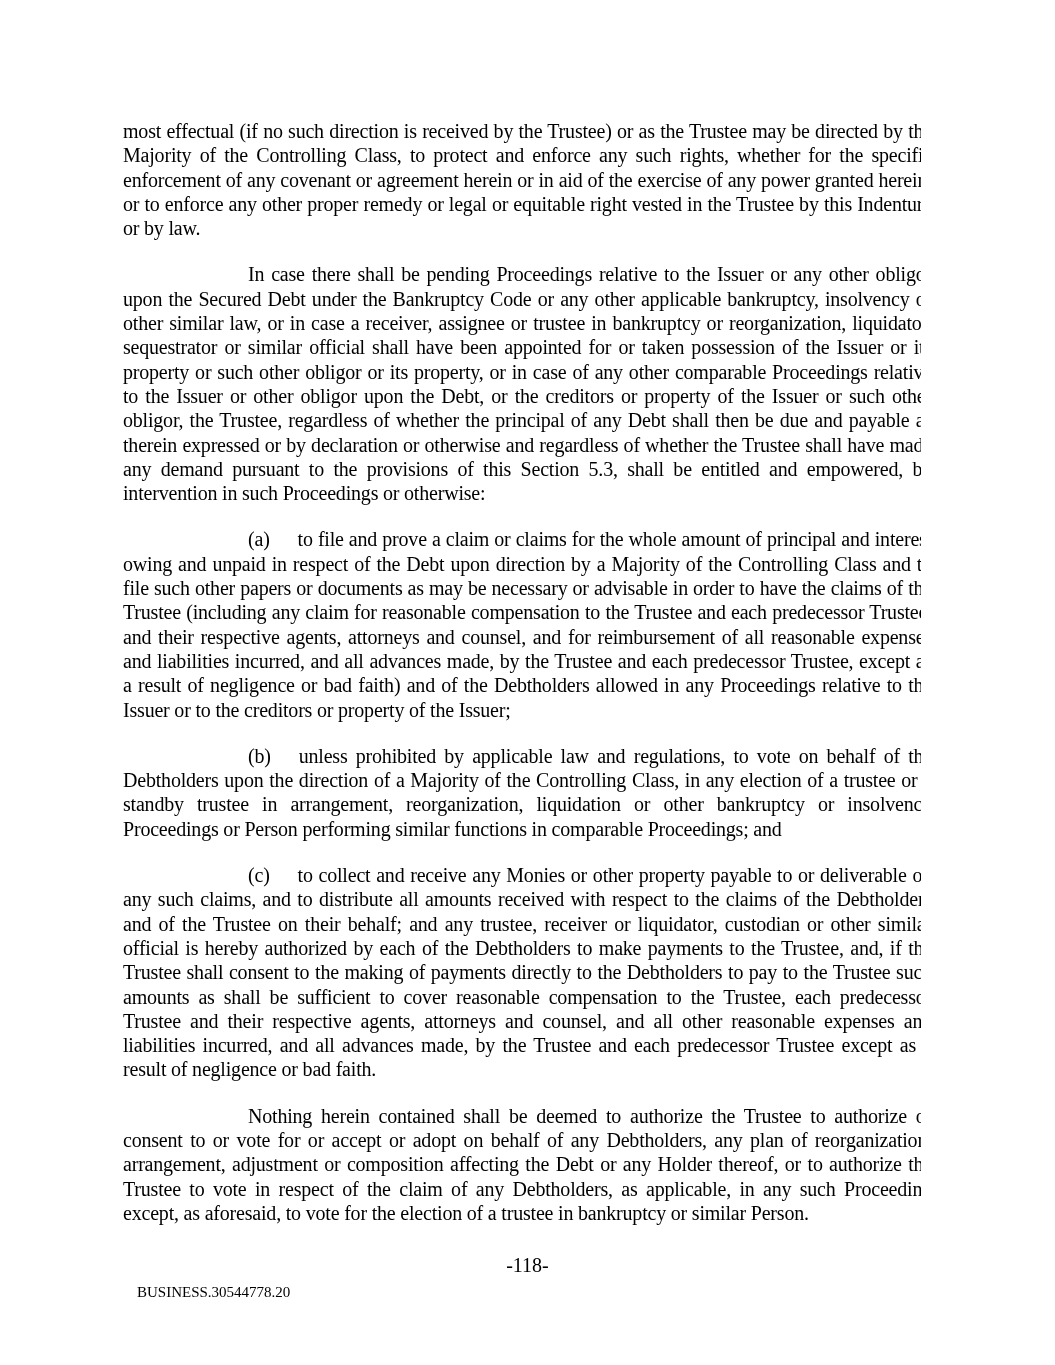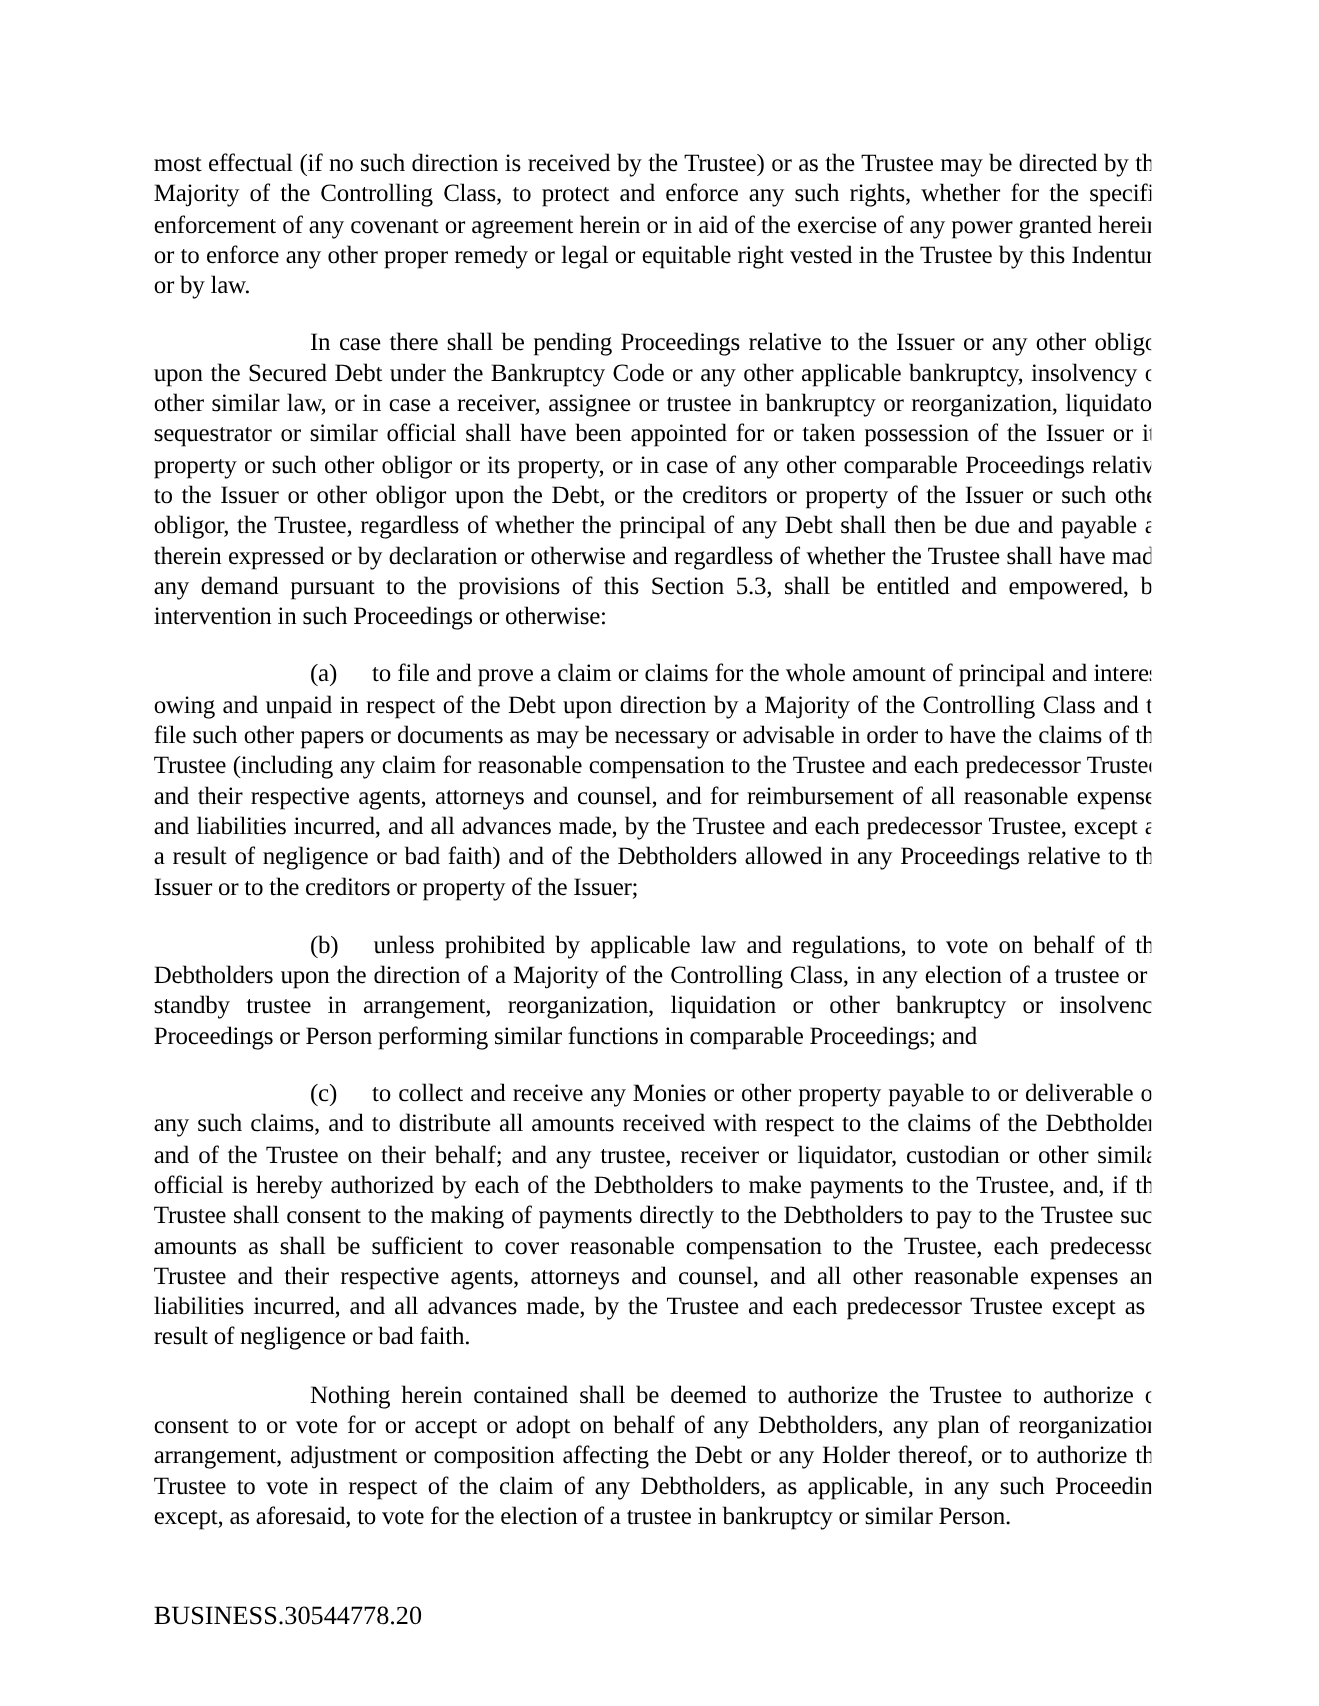--- a/index.html
+++ b/index.html
@@ -44,22 +44,22 @@
     top: 1253px;
     left: 0;
     width: 1055px;
     text-align: center;
     font-size: 20px;
     letter-spacing: 0;
   }
   .footer-doc-id {
     position: absolute;
     top: 1280px;
-    left: 123px;
-    font-size: 21px;
+    left: 137px;
+    font-size: 15px;
     letter-spacing: 0;
   }
 </style>
 </head>
 <body>
 
 <div class="page">
   <div class="content">
 
     <p class="para">most effectual (if no such direction is received by the Trustee) or as the Trustee may be directed by the Majority of the Controlling Class, to protect and enforce any such rights, whether for the specific enforcement of any covenant or agreement herein or in aid of the exercise of any power granted herein, or to enforce any other proper remedy or legal or equitable right vested in the Trustee by this Indenture or by law.</p>
@@ -69,14 +69,15 @@
     <p class="para indented"><span>(a)</span><span class="clause-gap"></span><span>to file and prove a claim or claims for the whole amount of principal and interest owing and unpaid in respect of the Debt upon direction by a Majority of the Controlling Class and to file such other papers or documents as may be necessary or advisable in order to have the claims of the Trustee (including any claim for reasonable compensation to the Trustee and each predecessor Trustee, and their respective agents, attorneys and counsel, and for reimbursement of all reasonable expenses and liabilities incurred, and all advances made, by the Trustee and each predecessor Trustee, except as a result of negligence or bad faith) and of the Debtholders allowed in any Proceedings relative to the Issuer or to the creditors or property of the Issuer;</span></p>
 
     <p class="para indented"><span>(b)</span><span class="clause-gap"></span><span>unless prohibited by applicable law and regulations, to vote on behalf of the Debtholders upon the direction of a Majority of the Controlling Class, in any election of a trustee or a standby trustee in arrangement, reorganization, liquidation or other bankruptcy or insolvency Proceedings or Person performing similar functions in comparable Proceedings; and</span></p>
 
     <p class="para indented"><span>(c)</span><span class="clause-gap"></span><span>to collect and receive any Monies or other property payable to or deliverable on any such claims, and to distribute all amounts received with respect to the claims of the Debtholders and of the Trustee on their behalf; and any trustee, receiver or liquidator, custodian or other similar official is hereby authorized by each of the Debtholders to make payments to the Trustee, and, if the Trustee shall consent to the making of payments directly to the Debtholders to pay to the Trustee such amounts as shall be sufficient to cover reasonable compensation to the Trustee, each predecessor Trustee and their respective agents, attorneys and counsel, and all other reasonable expenses and liabilities incurred, and all advances made, by the Trustee and each predecessor Trustee except as a result of negligence or bad faith.</span></p>
 
     <p class="para indented">Nothing herein contained shall be deemed to authorize the Trustee to authorize or consent to or vote for or accept or adopt on behalf of any Debtholders, any plan of reorganization, arrangement, adjustment or composition affecting the Debt or any Holder thereof, or to authorize the Trustee to vote in respect of the claim of any Debtholders, as applicable, in any such Proceeding except, as aforesaid, to vote for the election of a trustee in bankruptcy or similar Person.</p>
 
   </div>
 
+  <div class="footer-page-number">-118-</div>
   <div class="footer-doc-id">BUSINESS.30544778.20</div>
 </div>
 
 </body></html>

